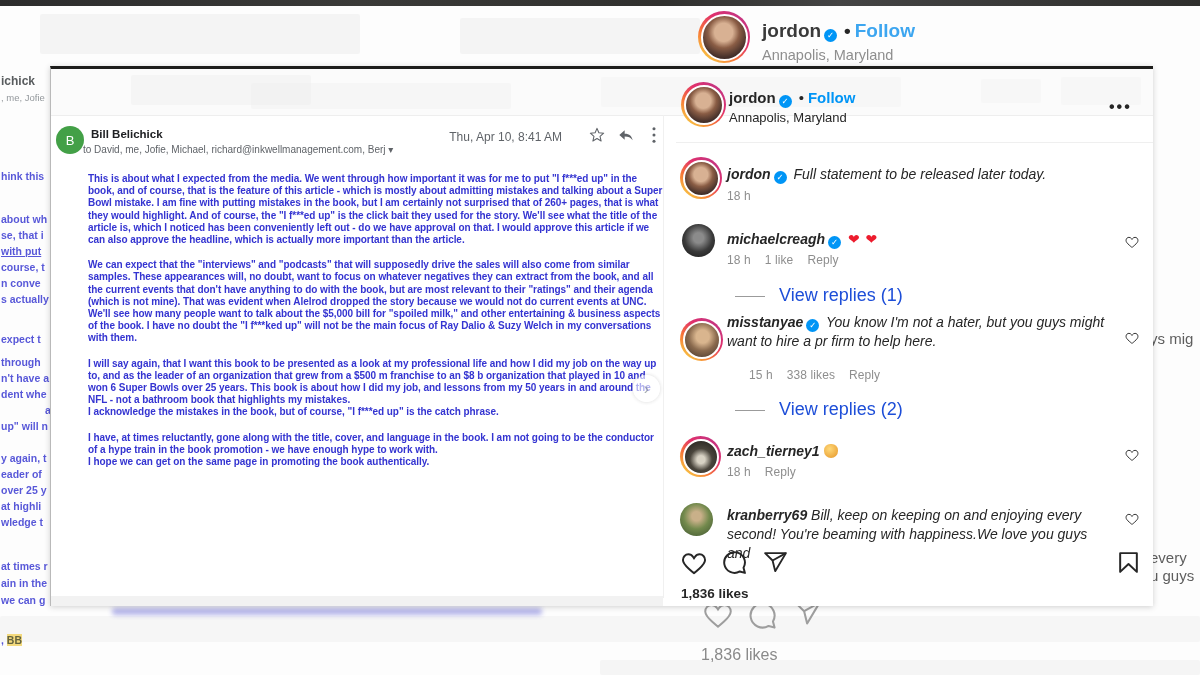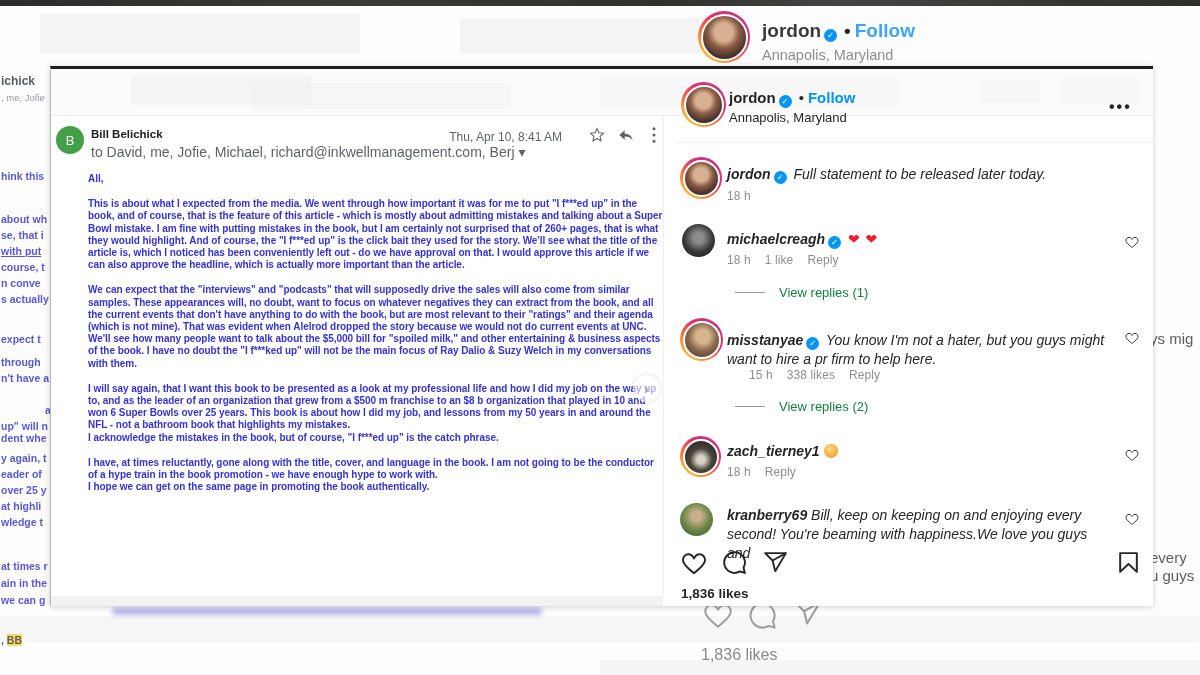--- a/index.html
+++ b/index.html
@@ -36,21 +36,21 @@
   
   .fg{position:absolute;left:50px;top:66px;width:1102px;height:537px;background:#fff;
     border-top:3px solid #1d1d1b;border-left:1px solid #b9b9b9;
     box-shadow:0 1px 6px rgba(0,0,0,.18);}
   .fg-ghost-strip{position:absolute;left:0;top:0;width:1102px;height:46px;background:#fbfbfb;
     border-bottom:1px solid #eee;overflow:hidden;}
   
   .mail-ava{position:absolute;left:5px;top:57px;width:28px;height:28px;border-radius:50%;
     background:#43a047;color:#fff;font-size:13px;display:flex;align-items:center;justify-content:center;}
   .mail-sender{position:absolute;left:40px;top:59px;font-size:11.5px;font-weight:bold;color:#202124;}
-  .mail-to{position:absolute;left:40px;top:75px;font-size:14px;color:#5f6368;white-space:nowrap;}
+  .mail-to{position:absolute;left:32px;top:75px;font-size:10px;color:#5f6368;white-space:nowrap;}
   .mail-date{position:absolute;left:371px;top:61px;width:140px;text-align:right;font-size:12px;color:#5f6368;}
   .mail-ico{position:absolute;top:58px;color:#5f6368;}
   .mail-body{position:absolute;left:37px;top:104px;width:575px;
     color:#3434d1;font-size:10px;font-weight:bold;line-height:12.2px;letter-spacing:-.05px;}
   .mail-body p{margin:0 0 13px 0;white-space:pre-line;}
   .sig .hl{background:#f3d568;color:#4a4a20;}
   .mail-right-edge{position:absolute;left:612px;top:46px;width:1px;height:483px;background:#f0f0f0;}
   .mail-bottom{position:absolute;left:0;top:527px;width:612px;height:10px;background:#f2f2f2;}
   .car-next{position:absolute;left:582px;top:306px;width:27px;height:27px;border-radius:50%;
     background:rgba(255,255,255,.72);box-shadow:0 0 4px rgba(0,0,0,.18);
@@ -58,21 +58,21 @@
   
   .ig-divider{position:absolute;left:625px;top:73px;width:477px;height:1px;background:#efefef;}
   .badge{display:inline-flex;align-items:center;justify-content:center;width:13px;height:13px;
     border-radius:50%;background:#0095f6;color:#fff;font-size:8.5px;vertical-align:-1px;margin:0 3px;}
   .uname{font-weight:bold;color:#262626;}
   .follow{color:#0095f6;font-weight:bold;}
   .sep{color:#262626;margin:0 4px;}
   .meta{font-size:12px;color:#8e8e8e;letter-spacing:.1px;}
   .meta b{font-weight:normal;margin-right:14px;}
   .cmt-text{font-size:14px;color:#262626;line-height:19px;font-style:italic;}
-  .vr{font-size:13px;color:#15803d;}
+  .vr{font-size:18px;color:#1d4ed8;}
   .vr .dash{display:inline-block;width:30px;height:1px;background:#9b9b9b;vertical-align:4px;margin-right:14px;}
   .likebtn{cursor:pointer;}
   .more-dots{letter-spacing:2px;font-size:16px;font-weight:bold;color:#262626;}
   .hearts{color:#ed1c2e;font-size:14px;letter-spacing:1px;}
   .clap{display:inline-block;width:14px;height:14px;border-radius:45% 45% 50% 50%;
     background:radial-gradient(circle at 40% 35%,#ffd97a,#eda93f 70%,#d98f2c);vertical-align:-2px;}
   .likes-count{font-size:13.5px;font-weight:bold;color:#262626;}
   .ava-michael{background:radial-gradient(circle at 50% 42%,#8b8b8b 0 20%,#3a3a3a 55%,#161616);}
   .ava-tanya{background:radial-gradient(circle at 52% 40%,#d9b astray);}
   .ava-tanya{background:radial-gradient(circle at 52% 40%,#d9b58e 0 24%,#8a6a4e 52%,#3e2f26);}
@@ -107,21 +107,21 @@
       <div class="bgfrag" style="top: 170px;">hink this</div>
       <div class="bgfrag" style="top: 213px;">about wh</div>
       <div class="bgfrag" style="top: 229px;">se, that i</div>
       <div class="bgfrag" style="top: 245px; text-decoration: underline;">with put</div>
       <div class="bgfrag" style="top: 261px;">course, t</div>
       <div class="bgfrag" style="top: 277px;">n conve</div>
       <div class="bgfrag" style="top: 293px;">s actually</div>
       <div class="bgfrag" style="top: 333px;">expect t</div>
       <div class="bgfrag" style="top: 356px;">through</div>
       <div class="bgfrag" style="top: 372px;">n't have a</div>
-      <div class="bgfrag" style="top: 388px; margin-top: 44px;">dent whe</div>
+      <div class="bgfrag" style="top: 388px;">dent whe</div>
       <div class="bgfrag" style="top: 404px; margin-left: 44px;">about the</div>
       <div class="bgfrag" style="top: 420px;">up" will n</div>
       <div class="bgfrag" style="top: 452px;">y again, t</div>
       <div class="bgfrag" style="top: 468px;">eader of</div>
       <div class="bgfrag" style="top: 484px;">over 25 y</div>
       <div class="bgfrag" style="top: 500px;">at highli</div>
       <div class="bgfrag" style="top: 516px;">wledge t</div>
       <div class="bgfrag" style="top: 560px;">at times r</div>
       <div class="bgfrag" style="top: 577px;">ain in the</div>
       <div class="bgfrag" style="top: 594px;">we can g</div>
@@ -185,21 +185,20 @@
     </span>
     <span class="mail-ico" style="left:600px;top:57px;">
       <svg width="6" height="18" viewBox="0 0 6 20">
           <circle cx="3" cy="3" r="1.7" fill="#5f6368"></circle>
           <circle cx="3" cy="10" r="1.7" fill="#5f6368"></circle>
           <circle cx="3" cy="17" r="1.7" fill="#5f6368"></circle>
         </svg>
     </span>
 
     <div class="mail-body">
-      <p>All,</p>
       <p>This is about what I expected from the media.    We went through how important it was for me to put "I f***ed up" in the book, and of course, that is the feature of this article - which is mostly about admitting mistakes and talking about a Super Bowl mistake.  I am fine with putting mistakes in the book, but I am certainly not surprised that of 260+ pages, that is what they would highlight.  And of course, the "I f***ed up" is the click bait they used for the story.  We'll see what the title of the article is, which I noticed has been conveniently left out - do we have approval on that.  I would approve this article if we can also approve the headline, which is actually more important than the article.</p>
       <p>We can expect that the "interviews" and "podcasts" that will supposedly drive the sales will also come from similar samples.  These appearances will, no doubt, want to focus on whatever negatives they can extract from the book, and all the current events that don't have anything to do with the book, but are most relevant to their "ratings" and their agenda (which is not mine).  That was evident when Alelrod dropped the story because we would not do current events at UNC.   We'll see how many people want to talk about the $5,000 bill for "spoiled milk," and other entertaining &amp; business aspects of the book.  I have no doubt the "I f***ked up" will not be the main focus of Ray Dalio &amp; Suzy Welch in my conversations with them.</p>
       <p>I will say again, that I want this book to be presented as a look at my professional life and how I did my job on the way up to, and as the leader of an organization that grew from a $500 m franchise to an $8 b organization that played in 10 and won 6 Super Bowls over 25 years.  This book is about how I did my job, and lessons from my 50 years in and around the NFL - not a bathroom book that highlights my mistakes.
 I acknowledge the mistakes in the book, but of course, "I f***ed up" is the catch phrase.</p>
       <p>I have, at times reluctantly, gone along with the title, cover, and language in the book.  I am not going to be the conductor of a hype train in the book promotion - we have enough hype to work with.
 I hope we can get on the same page in promoting the book authentically.</p>
     </div>
 
     <div class="mail-right-edge"></div>
     <div class="mail-bottom"></div>
@@ -236,21 +235,21 @@
     <span class="abs likebtn" style="left:1074px;top:166px;">
       <svg width="14" height="14" viewBox="0 0 24 24">
           <path d="M12 21.35c-.4-.3-2.7-2.2-4.8-4.1C4 14.3 1.8 12.2 1.8 9.2c0-2.9 2.2-5.2 5-5.2 1.8 0 3.4.9 4.4 2.4l.8 1.2.8-1.2c1-1.5 2.6-2.4 4.4-2.4 2.8 0 5 2.3 5 5.2 0 3-2.2 5.1-5.4 8.05-2.1 1.9-4.4 3.8-4.8 4.1z" fill="none" stroke="#262626" stroke-width="1.6"></path>
         </svg>
     </span>
     <div class="abs vr" style="left:684px;top:216px;"><span class="dash"></span><span>View replies (1)</span></div>
 
     <span class="ring abs" style="left:629px;top:249px;">
       <span class="ava ava-tanya" style="width:34px;height:34px;"></span>
     </span>
-    <div class="abs cmt-text" style="left:676px;top:262px;width:382px;">
+    <div class="abs cmt-text" style="left:676px;top:244px;width:382px;">
       <span class="uname">misstanyae</span><span class="badge">✓</span> <span>You know I'm not a hater, but you guys might want to hire a pr firm to help here.</span>
     </div>
     <div class="abs meta" style="left:698px;top:299px;">
       <b>15 h</b><b>338 likes</b><b>Reply</b>
     </div>
     <span class="abs likebtn" style="left:1074px;top:262px;">
       <svg width="14" height="14" viewBox="0 0 24 24">
           <path d="M12 21.35c-.4-.3-2.7-2.2-4.8-4.1C4 14.3 1.8 12.2 1.8 9.2c0-2.9 2.2-5.2 5-5.2 1.8 0 3.4.9 4.4 2.4l.8 1.2.8-1.2c1-1.5 2.6-2.4 4.4-2.4 2.8 0 5 2.3 5 5.2 0 3-2.2 5.1-5.4 8.05-2.1 1.9-4.4 3.8-4.8 4.1z" fill="none" stroke="#262626" stroke-width="1.6"></path>
         </svg>
     </span>

